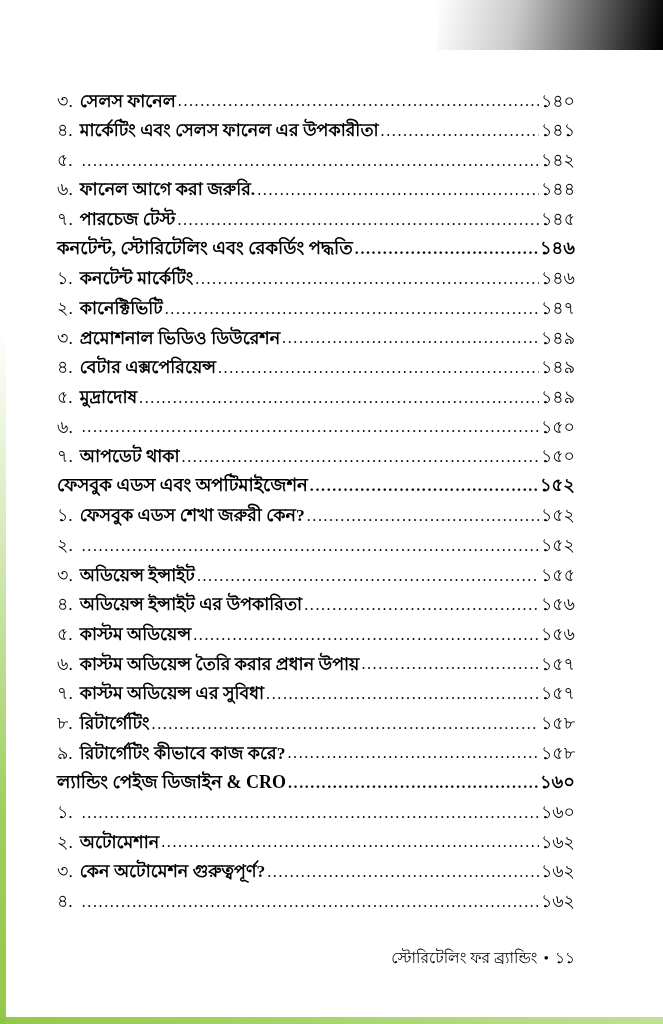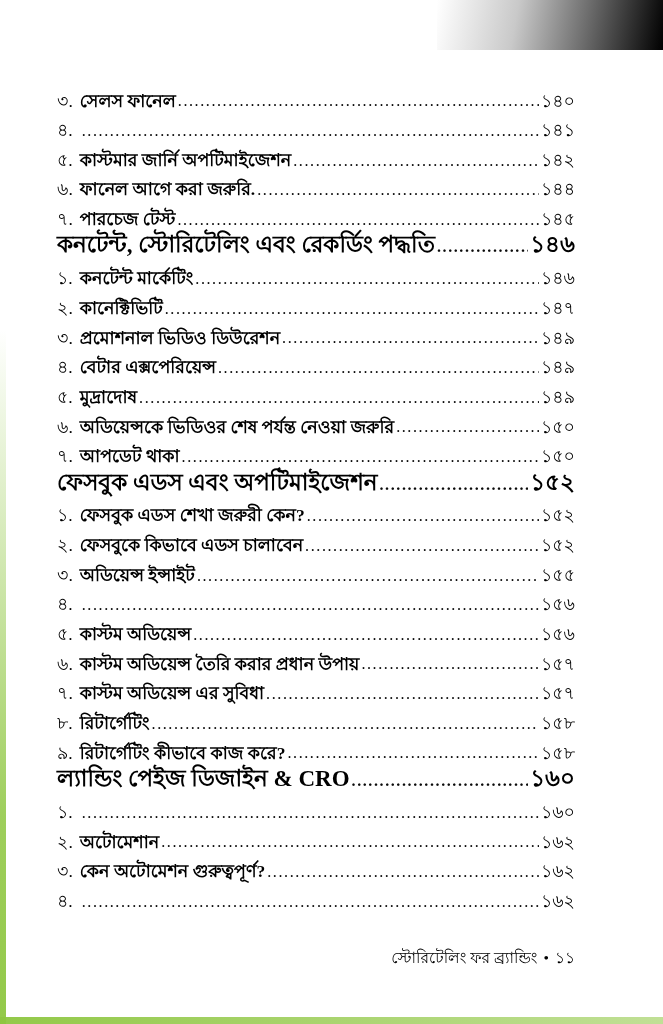--- a/index.html
+++ b/index.html
@@ -58,21 +58,21 @@
   }
   .row .dots::after {
     content:"......................................................................................................................................................................";
     letter-spacing:1.6px;
     font-size:16px;
     color:#0a0a0a;
   }
   .row .pg { flex:0 0 auto;text-align:center; }
   .row.header {
     font-weight:bold;
-    font-size:23px;
+    font-size:18px;
   }
   .footer {
     position:absolute;
     top:946px;
     right:88px;
     font-size:15.5px;
     white-space:nowrap;
     text-align:right;
   }
   .footer .sep { margin:0 6px; }
@@ -88,26 +88,26 @@
 
   <div class="toc" id="toc-rows">
       <div class="row">
       <span class="num">৩.</span>
       <span class="label">সেলস ফানেল</span>
       <span class="dots"></span>
       <span class="pg">১৪০</span>
     </div>
       <div class="row">
       <span class="num">৪.</span>
+      <span class="label">মার্কেটিং এবং সেলস ফানেল এর উপকারীতা</span>
       <span class="dots"></span>
       <span class="pg">১৪১</span>
     </div>
       <div class="row">
       <span class="num">৫.</span>
-      <span class="label">কাস্টমার জার্নি অপটিমাইজেশন</span>
       <span class="dots"></span>
       <span class="pg">১৪২</span>
     </div>
       <div class="row">
       <span class="num">৬.</span>
       <span class="label">ফানেল আগে করা জরুরি.</span>
       <span class="dots"></span>
       <span class="pg">১৪৪</span>
     </div>
       <div class="row">
@@ -147,21 +147,20 @@
       <span class="pg">১৪৯</span>
     </div>
       <div class="row">
       <span class="num">৫.</span>
       <span class="label">মুদ্রাদোষ</span>
       <span class="dots"></span>
       <span class="pg">১৪৯</span>
     </div>
       <div class="row">
       <span class="num">৬.</span>
-      <span class="label">অডিয়েন্সকে ভিডিওর শেষ পর্যন্ত নেওয়া জরুরি</span>
       <span class="dots"></span>
       <span class="pg">১৫০</span>
     </div>
       <div class="row">
       <span class="num">৭.</span>
       <span class="label">আপডেট থাকা</span>
       <span class="dots"></span>
       <span class="pg">১৫০</span>
     </div>
       <div class="row header">
@@ -171,32 +170,32 @@
       <span class="pg">১৫২</span>
     </div>
       <div class="row">
       <span class="num">১.</span>
       <span class="label">ফেসবুক এডস শেখা জরুরী কেন?</span>
       <span class="dots"></span>
       <span class="pg">১৫২</span>
     </div>
       <div class="row">
       <span class="num">২.</span>
-      <span class="label">ফেসবুকে কিভাবে এডস চালাবেন</span>
       <span class="dots"></span>
       <span class="pg">১৫২</span>
     </div>
       <div class="row">
       <span class="num">৩.</span>
       <span class="label">অডিয়েন্স ইন্সাইট</span>
       <span class="dots"></span>
       <span class="pg">১৫৫</span>
     </div>
       <div class="row">
       <span class="num">৪.</span>
+      <span class="label">অডিয়েন্স ইন্সাইট এর উপকারিতা</span>
       <span class="dots"></span>
       <span class="pg">১৫৬</span>
     </div>
       <div class="row">
       <span class="num">৫.</span>
       <span class="label">কাস্টম অডিয়েন্স</span>
       <span class="dots"></span>
       <span class="pg">১৫৬</span>
     </div>
       <div class="row">

